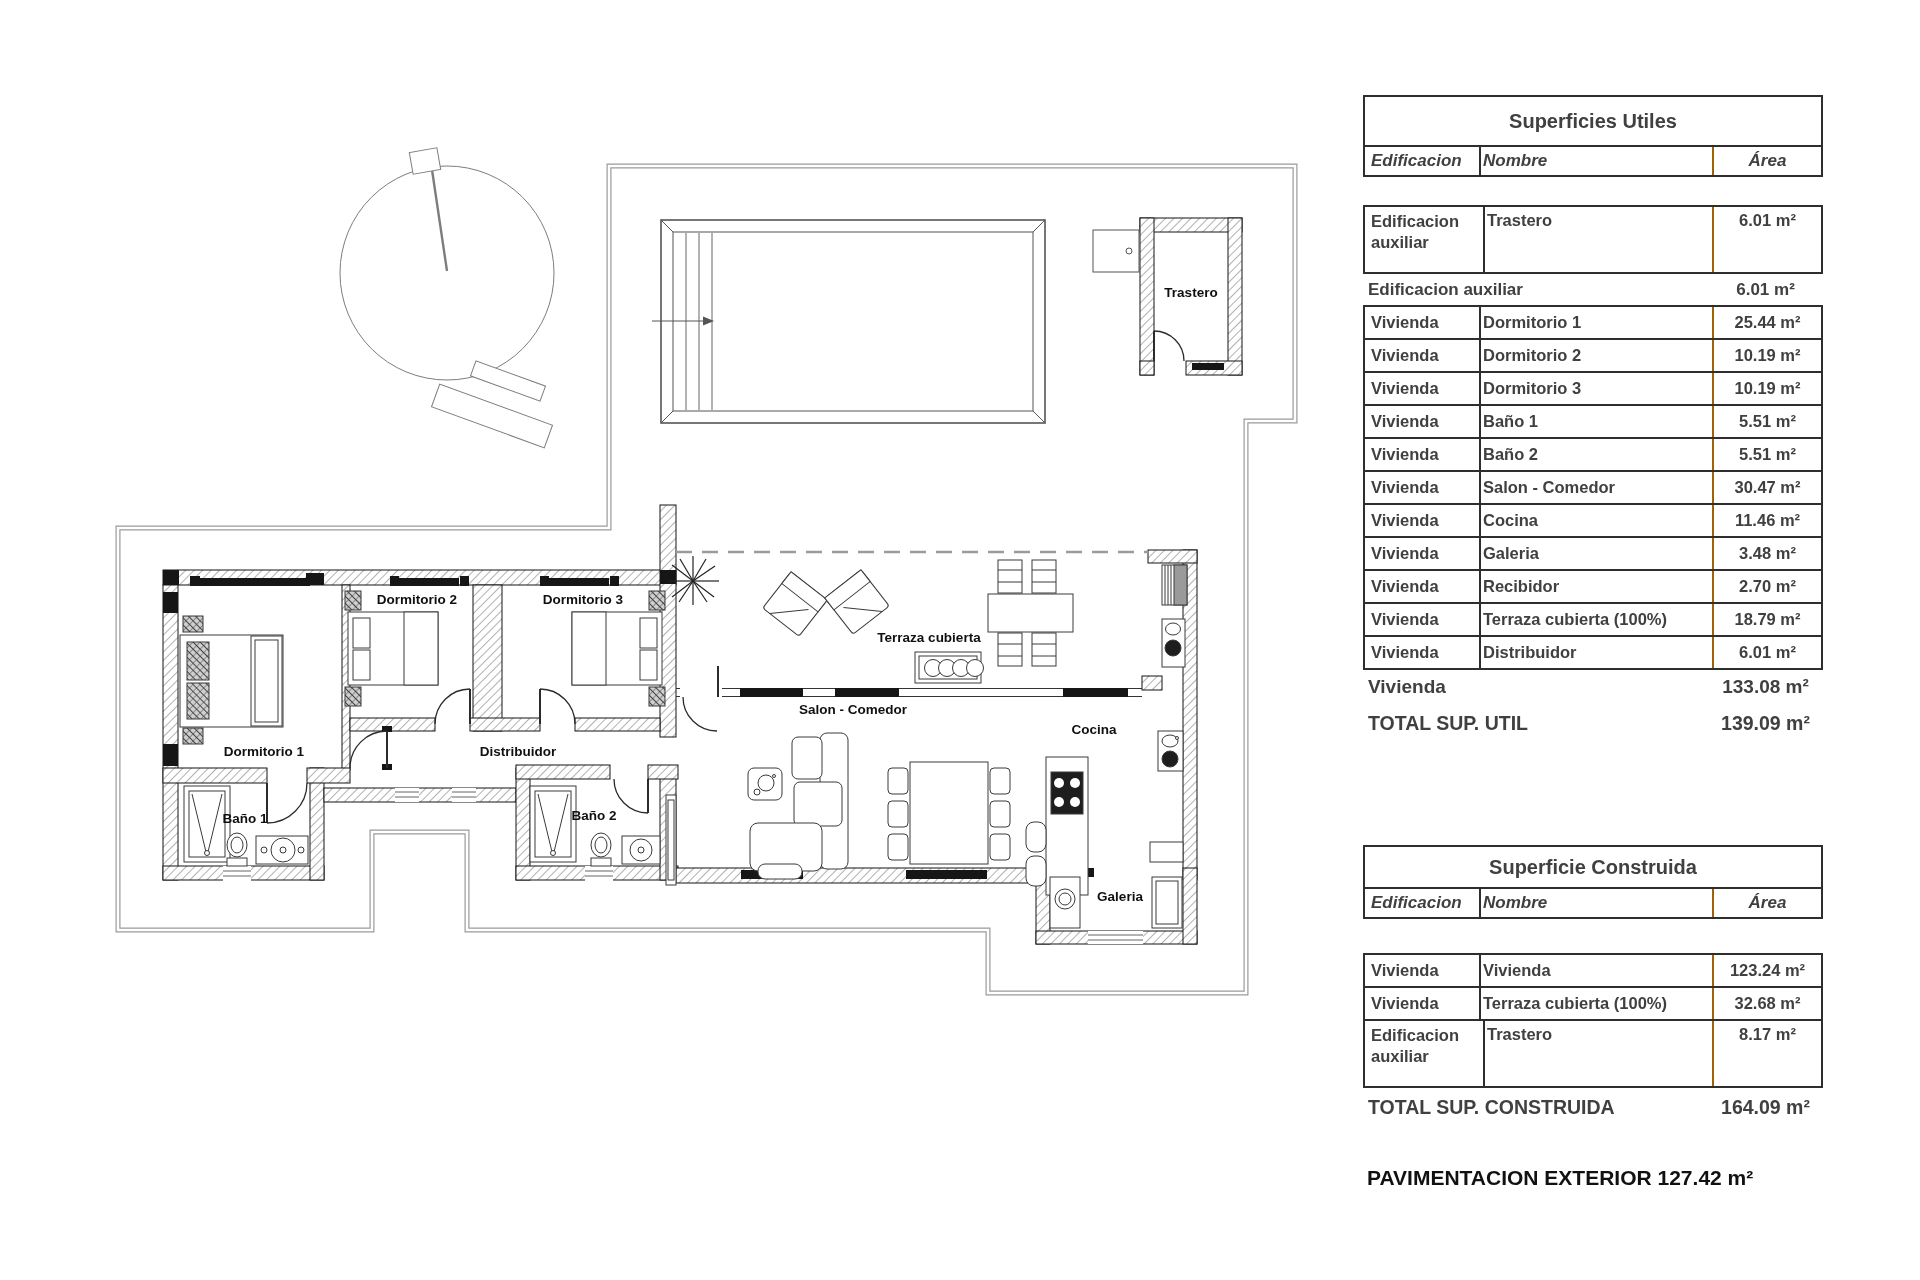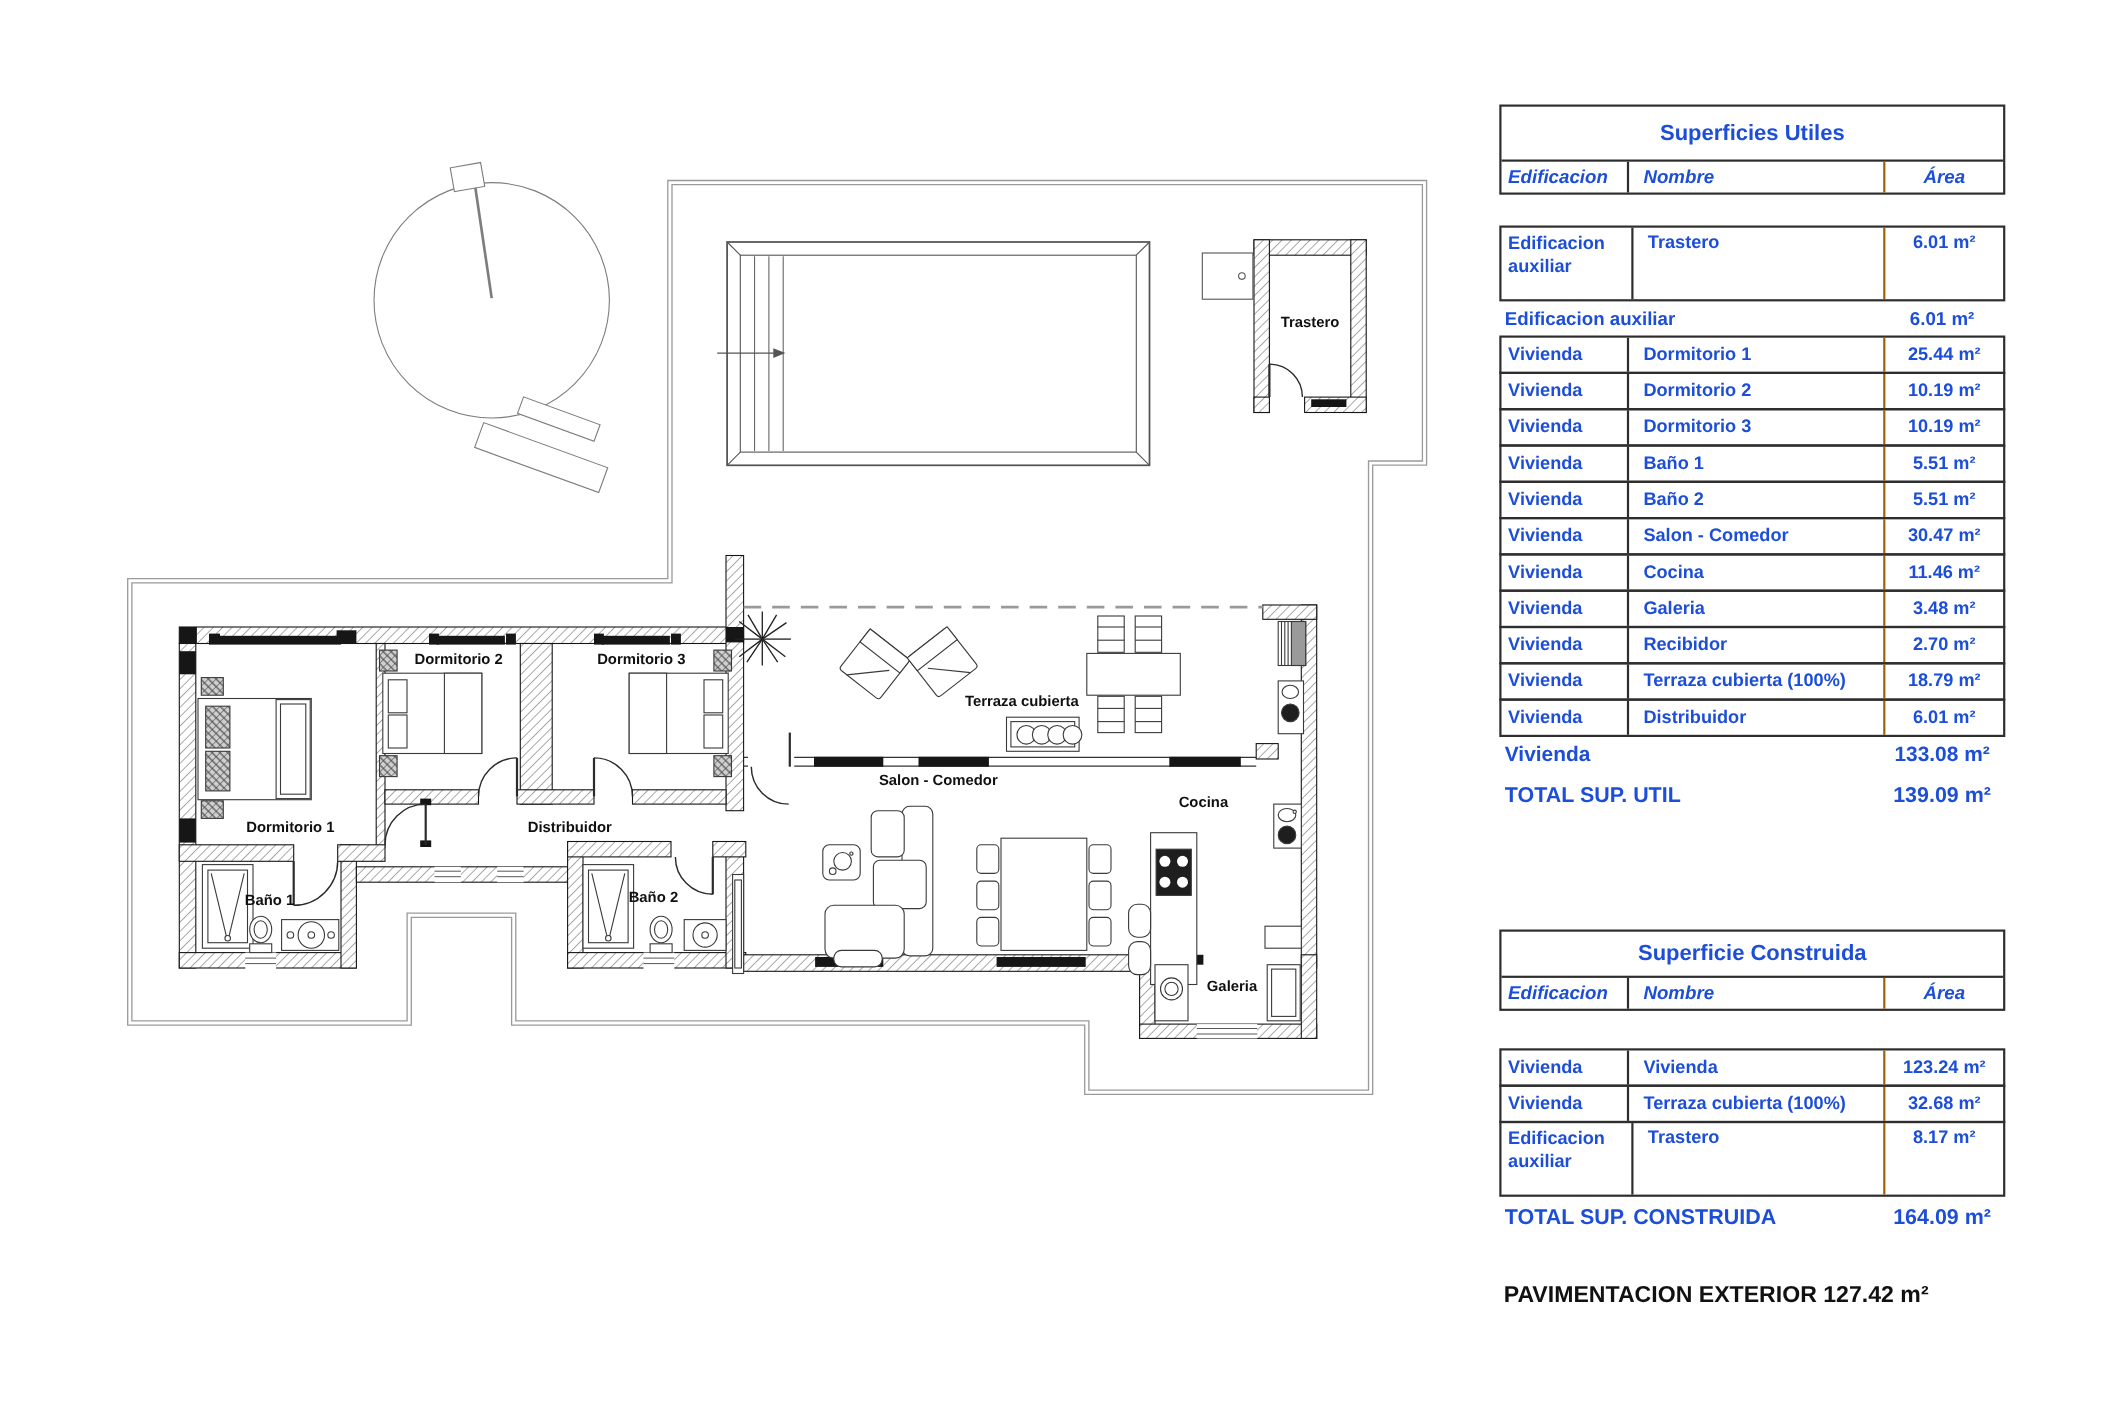--- a/index.html
+++ b/index.html
@@ -1,28 +1,28 @@
 <!DOCTYPE html>
 <html><head>
 <meta charset="utf-8">
 <style>
   html,body{margin:0;padding:0;background:#fff;}
   .stage{position:relative;width:1920px;height:1280px;background:#fff;overflow:hidden;
          font-family:"Liberation Sans",sans-serif;}
   .stage svg{position:absolute;left:0;top:0;}
   .rm{font-family:"Liberation Sans",sans-serif;font-weight:700;font-size:13.5px;fill:#101010;text-anchor:middle;}
   
-  .tbl{position:absolute;width:460px;color:#1d4ed8;font-weight:700;}
+  .tbl{position:absolute;width:460px;color:#404040;font-weight:700;}
   .box{border:2px solid #2e2e2e;}
   .t-title{height:40px;border-bottom:2px solid #2e2e2e;display:flex;align-items:center;justify-content:center;
            font-size:20px;}
   #t1 .t-title{height:48px;}
   .t-head{display:flex;height:28px;font-size:17px;font-style:italic;}
   .c1{width:108px;display:flex;align-items:center;padding-left:6px;}
-  .c2{flex:1;display:flex;align-items:center;padding-left:13px;border-left:2px solid #2e2e2e;}
+  .c2{flex:1;display:flex;align-items:center;padding-left:2px;border-left:2px solid #2e2e2e;}
   .c3{width:107px;display:flex;align-items:center;justify-content:center;border-left:2px solid #a16207;}
   .t-gap{height:28px;}
   #t2 .t-gap{height:34px;}
   .row{display:flex;height:35px;border:2px solid #2e2e2e;font-size:16.5px;box-sizing:border-box;}
   .row.tall{height:69px;}
   .row.tall .c1,.row.tall .c2,.row.tall .c3{align-items:flex-start;padding-top:4px;}
   .row.tall .c1{padding-right:4px;line-height:1.25;}
   .rows .row + .row{margin-top:-2px;}
   .row.m2{margin-top:-2px;}
   .sum{position:relative;display:flex;height:31px;align-items:center;font-size:17px;}

